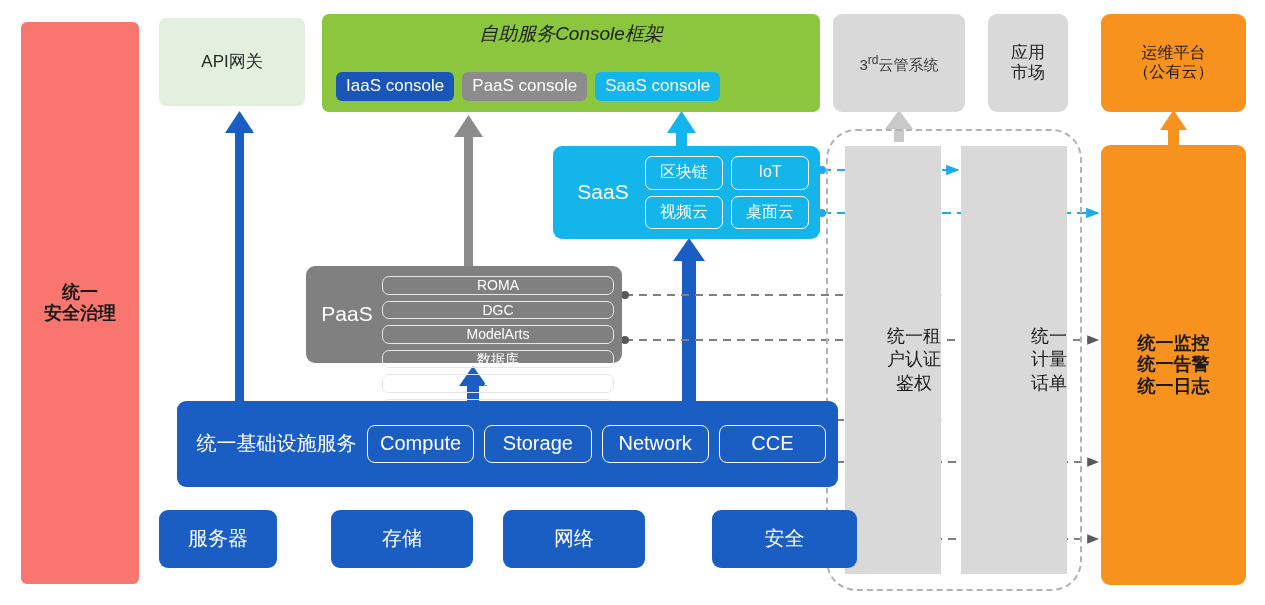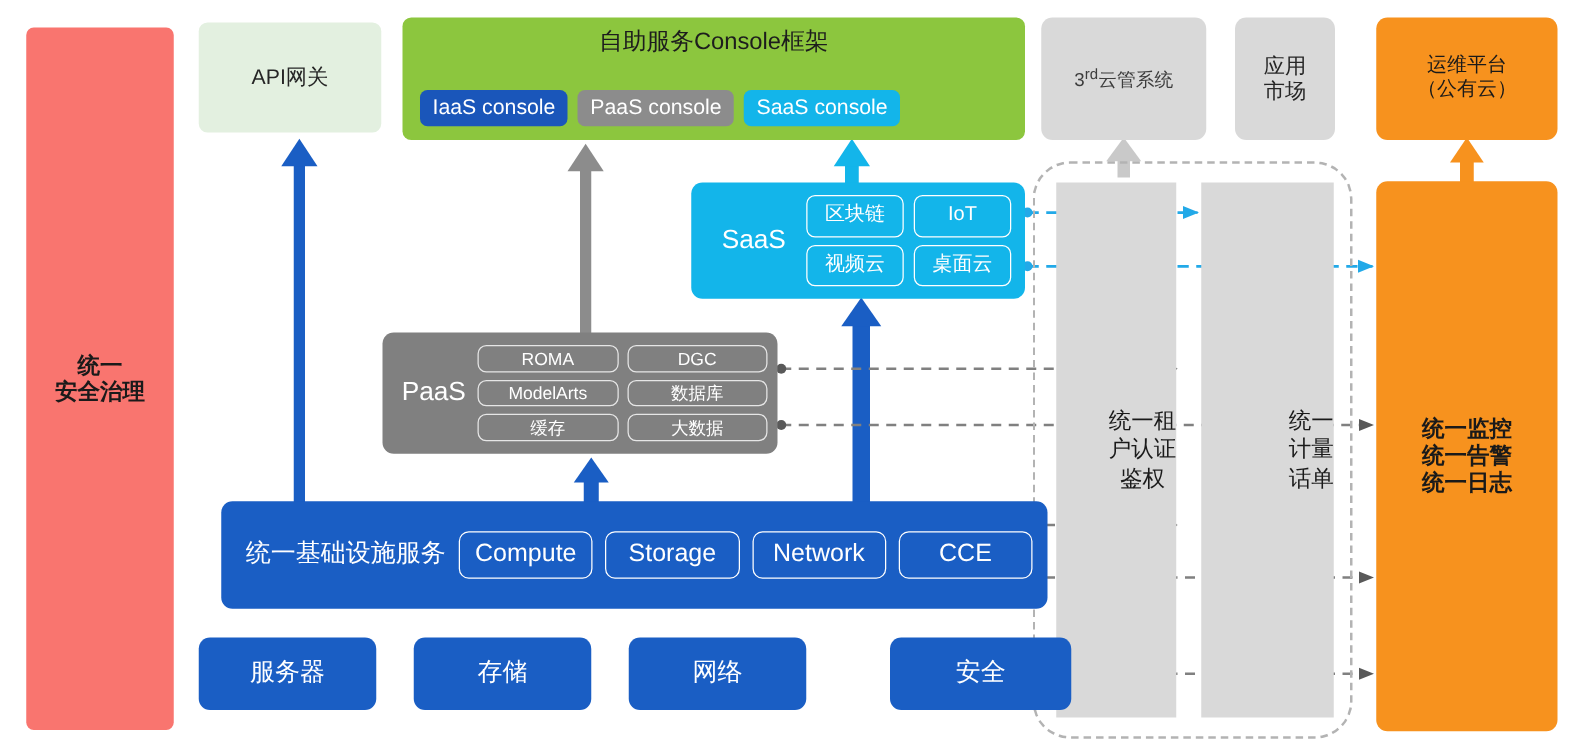--- a/index.html
+++ b/index.html
@@ -62,20 +62,21 @@
     background: #8cc63e;
     border-radius: 7px;
     display: block;
   }
   #console-frame .frame-title {
     position: absolute;
     left: 0; right: 0; top: 9px;
     text-align: center;
     color: #1d1d1d;
     font-size: 19px;
+    font-style: italic;
   }
   .console-chip-row {
     position: absolute;
     left: 14px; right: 14px; bottom: 11px;
     display: flex;
     gap: 8px;
   }
   .console-chip {
     height: 29px;
     padding: 0 10px;
@@ -164,21 +165,21 @@
     left: 6px; top: 0; bottom: 0;
     width: 70px;
     display: flex; align-items: center; justify-content: center;
     color: #ffffff;
     font-size: 21px;
   }
   #paas-layer .grid {
     position: absolute;
     left: 76px; top: 10px; right: 8px; bottom: 10px;
     display: grid;
-    grid-template-columns: 1fr 1fr;
+    grid-template-columns: 1fr;
     grid-auto-rows: 1fr;
     gap: 6px 7px;
   }
   #paas-layer .grid .chip {
     border: 1.4px solid #e6e6e6;
     color: #ffffff;
     font-size: 14px;
   }
 
   
@@ -419,21 +420,21 @@
   <div class="box" id="infra-bar">
     <div class="bar-label">统一基础设施服务</div>
     <div class="chips">
       <div class="chip">Compute</div>
       <div class="chip">Storage</div>
       <div class="chip">Network</div>
       <div class="chip">CCE</div>
     </div>
   </div>
 
-  <div class="box hw-box" id="hw-server" style="left:159px; width:142px;">
+  <div class="box hw-box" id="hw-server" style="left:159px; width:118px;">
     <span>服务器</span>
   </div>
   <div class="box hw-box" id="hw-storage" style="left:331px; width:142px;">
     <span>存储</span>
   </div>
   <div class="box hw-box" id="hw-network" style="left:503px; width:142px;">
     <span>网络</span>
   </div>
   <div class="box hw-box" id="hw-security" style="left:712px; width:145px;">
     <span>安全</span>

